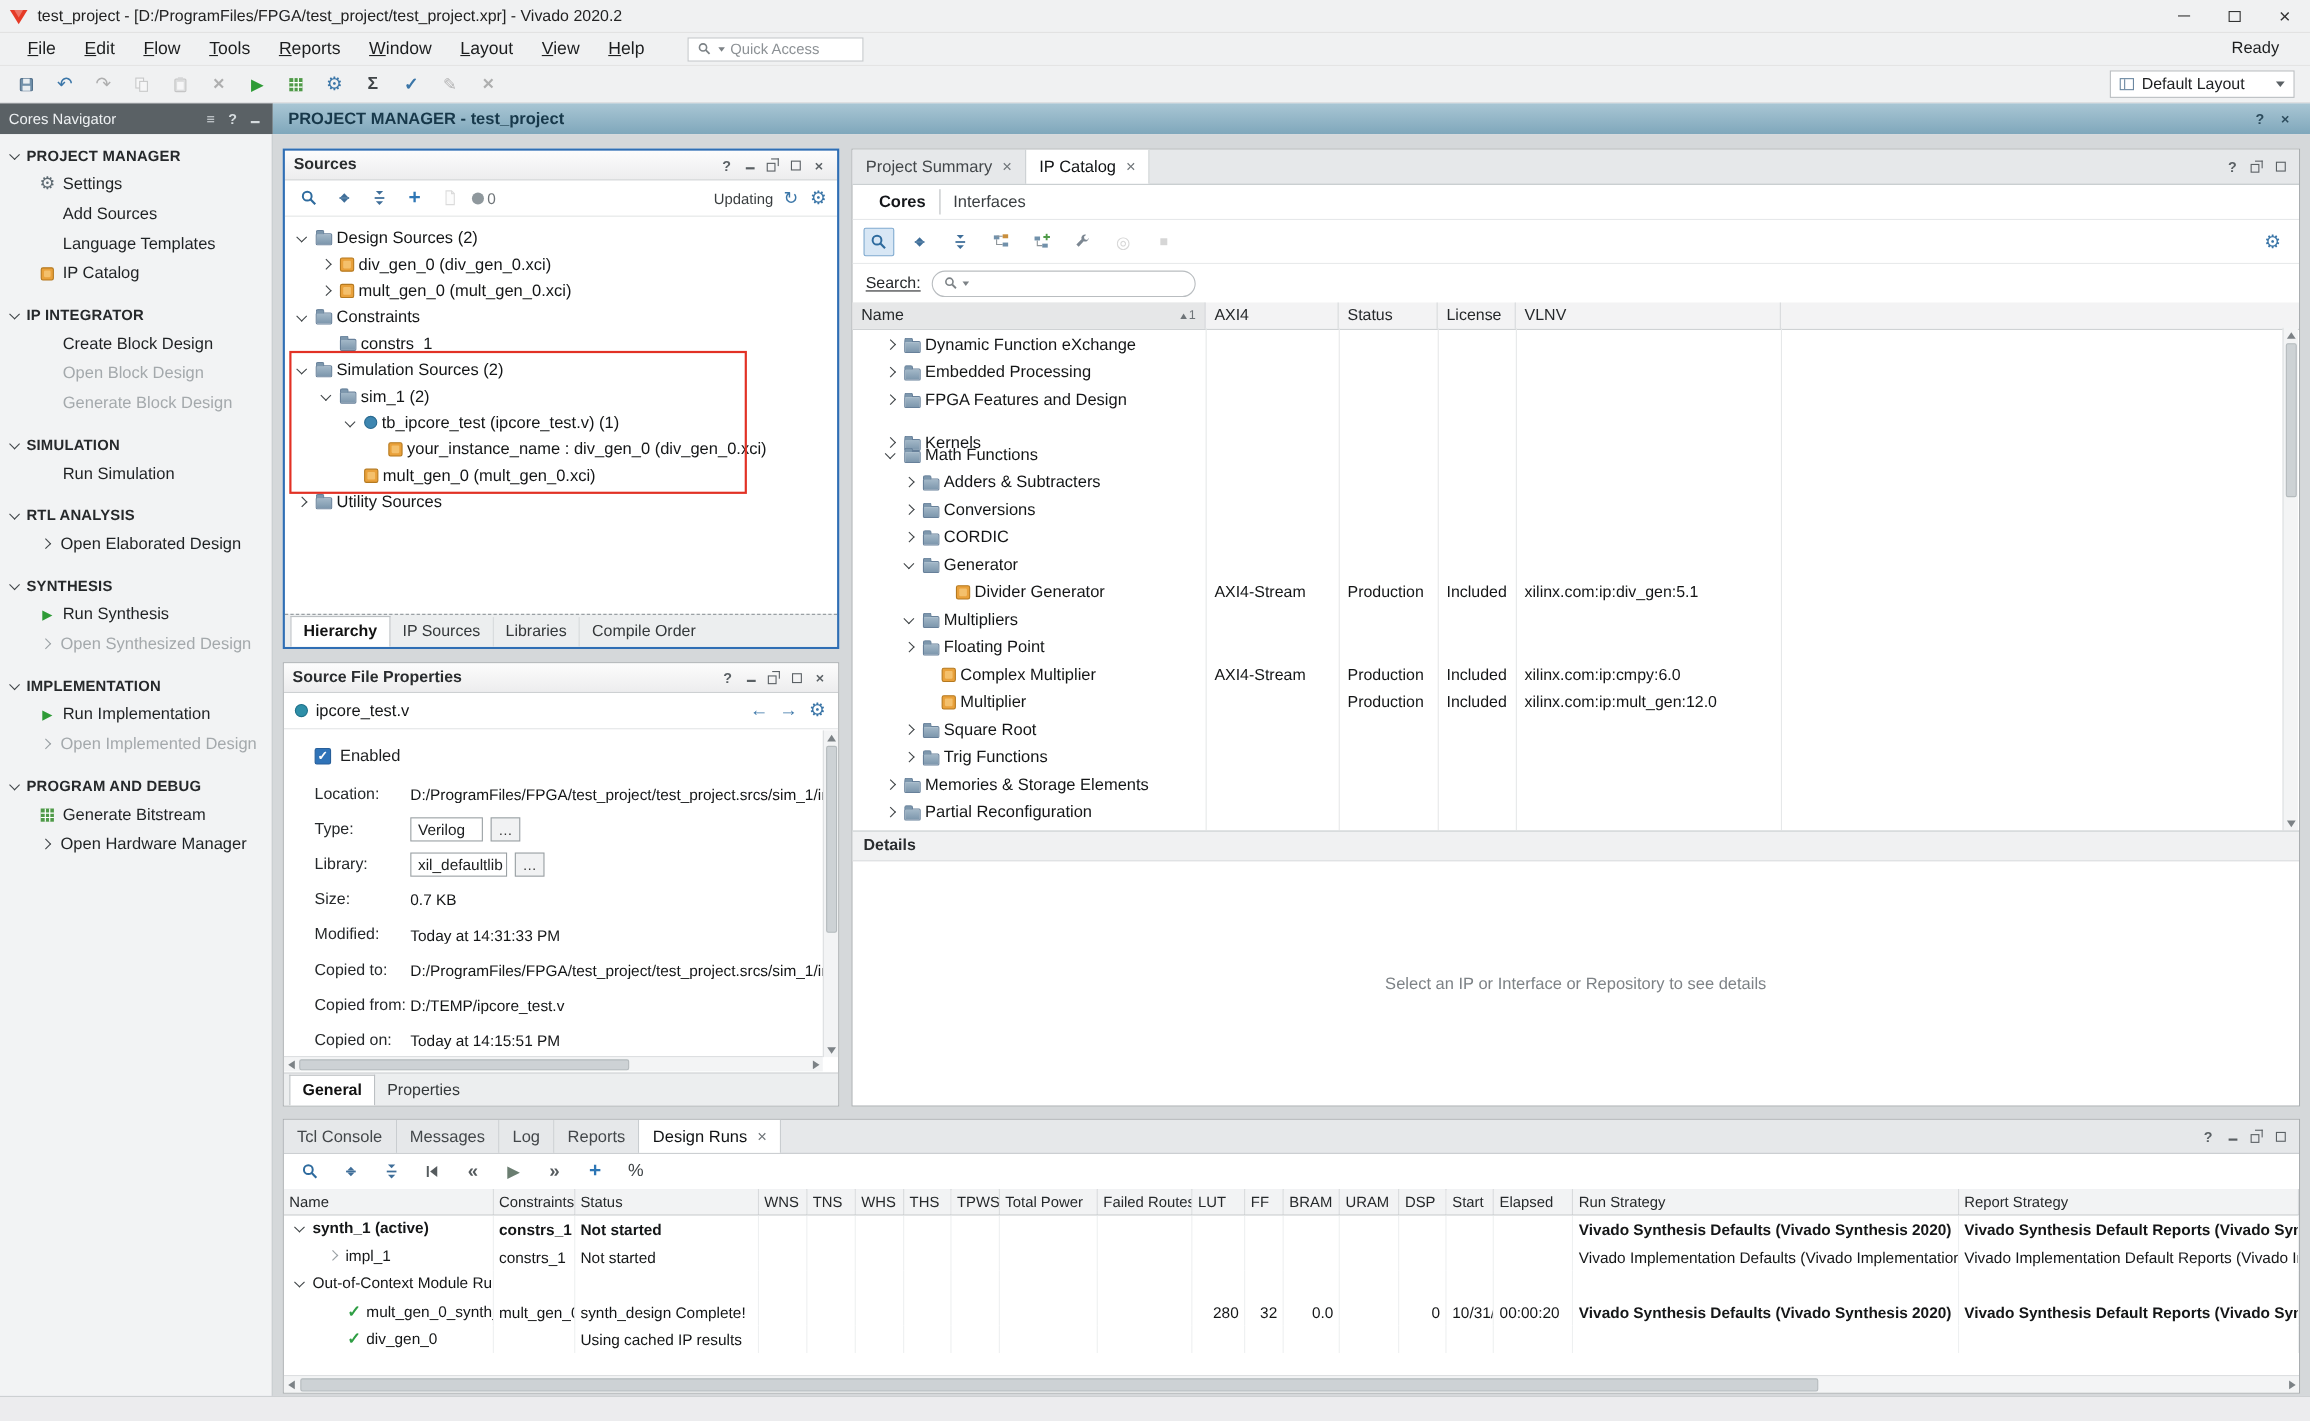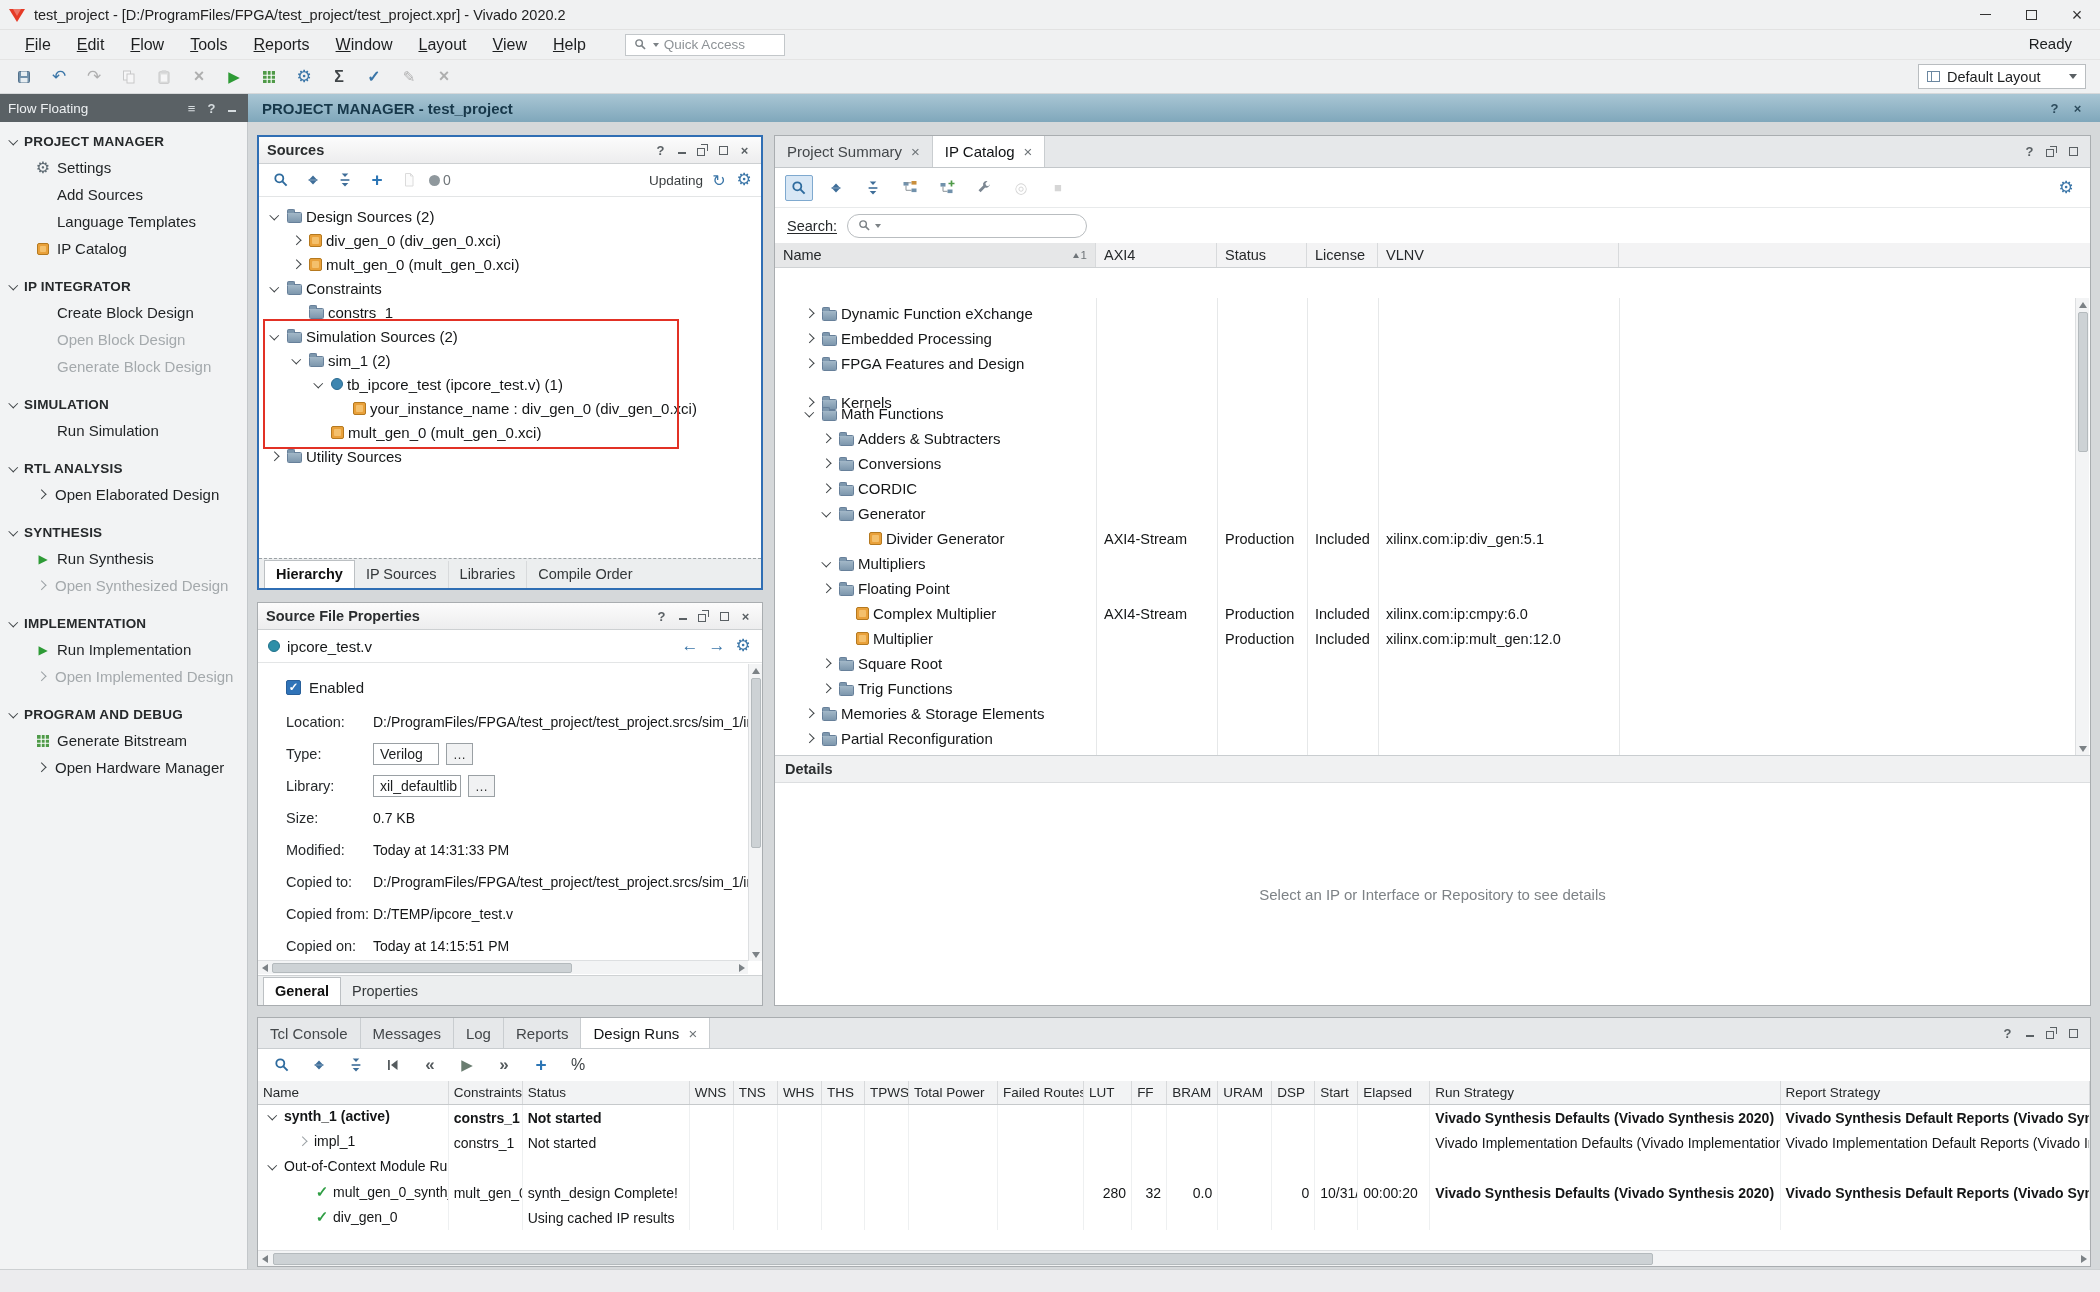--- a/index.html
+++ b/index.html
@@ -291,21 +291,21 @@
         </span>
       </div>
     <div class="layout-combo">
       <span class="layout-ic"></span>
       <span>Default Layout</span>
       <span class="combo-arrow"></span>
     </div>
   </div>
 
   <div class="fnav-header">
-    <span>Flow Floating</span>
+    <span>Cores Navigator</span>
     <span class="fnh-ctrls">
         <span class="pc">≡</span>
         <span class="pc">?</span>
         <span class="pc">
           <span class="g-min"></span>
         </span>
       </span>
   </div>
   <div class="banner">
     <span class="banner-title">PROJECT MANAGER - test_project</span>
@@ -676,20 +676,24 @@
         </span>
         <span class="et-ctrls">
           <span class="pc">?</span>
           <span class="pc">
             <span class="g-float"></span>
           </span>
           <span class="pc">
             <span class="g-max"></span>
           </span>
         </span>
+      </div>
+    <div class="ipc-subtabs" id="ipc-subtabs">
+        <span class="subtab active">Cores</span>
+        <span class="subtab">Interfaces</span>
       </div>
     <div class="ipc-toolbar" id="ipc-tools">
         <span class="tbtn tb-pressed">
           <svg width="16" height="16" viewBox="0 0 16 16">
             <circle cx="6.3" cy="6.3" r="4" fill="none" stroke="#2e6b9e" stroke-width="1.8"></circle>
             <line x1="9.4" y1="9.4" x2="13.6" y2="13.6" stroke="#2e6b9e" stroke-width="2"></line>
           </svg>
         </span>
         <span class="tbtn">
           <svg width="16" height="16" viewBox="0 0 16 16">

